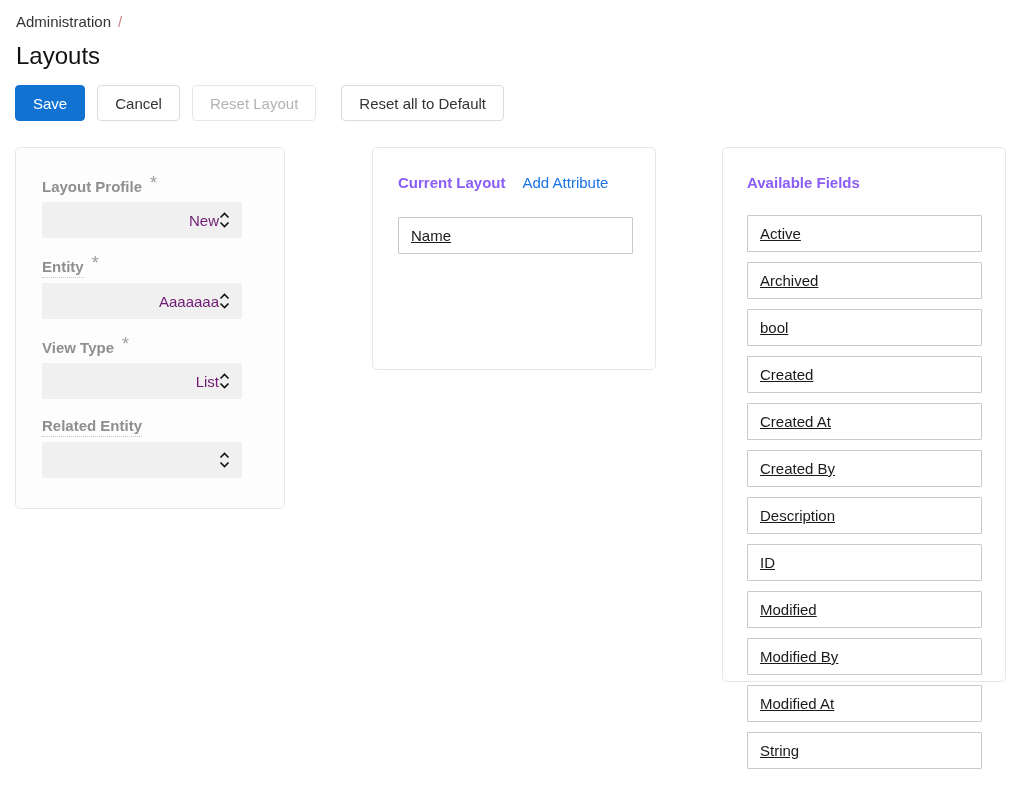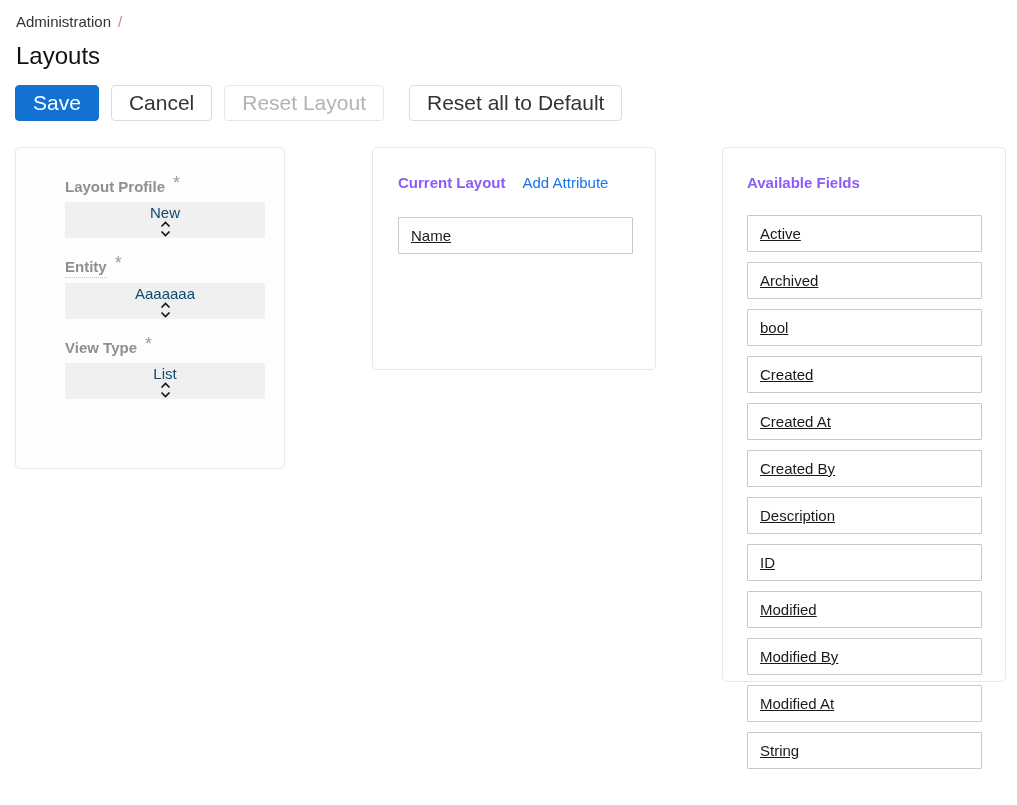--- a/index.html
+++ b/index.html
@@ -21,61 +21,60 @@
     position: absolute; left: 16px; top: 42px;
     font-size: 24px; font-weight: 400; color: #111;
   }
   
   .toolbar {
     position: absolute; left: 15px; top: 85px;
     display: flex; align-items: center;
   }
   .btn {
     height: 36px; padding: 0 17px;
-    font-size: 21px; font-family: "Liberation Sans", sans-serif;
+    font-size: 15px; font-family: "Liberation Sans", sans-serif;
     border-radius: 4px; border: 1px solid #dcdcdc;
     background: #fff; color: #333;
     cursor: pointer; display: inline-flex; align-items: center;
   }
   .btn-primary {
     background: #1272d2; border-color: #1272d2; color: #fff;
   }
   .btn-disabled {
     color: #b3b3b3; border-color: #e7e7e7; cursor: default;
   }
   .toolbar .btn { margin-right: 12px; }
   .toolbar .btn.gap-before { margin-left: 13px; }
   
   .panel {
     position: absolute;
     background: #fff;
     border: 1px solid #e8e8e8;
     border-radius: 5px;
   }
-  .panel-form   { left: 15px;  top: 147px; width: 270px; height: 322px; padding: 28px 49px; background:#fdfdfd; }
+  .panel-form   { left: 15px;  top: 147px; width: 270px; height: 362px; padding: 28px 26px; background:#fdfdfd; }
   .panel-layout { left: 372px; top: 147px; width: 284px; height: 223px; padding: 26px 25px; }
   .panel-fields { left: 722px; top: 147px; width: 284px; height: 535px; padding: 26px 24px; }
   
   .form-group { margin-bottom: 18px; }
   .form-label {
     font-size: 15px; font-weight: bold; color: #8f8f8f;
     display: inline-block; margin-bottom: 7px;
   }
   .form-label.has-tooltip { border-bottom: 1px dotted #c4c4c4; padding-bottom: 2px; margin-bottom: 5px; }
   .required-marker {
     color: #9e9e9e; font-size: 18px; font-weight: 400;
     margin-left: 8px; position: relative; top: -3px;
   }
   .select {
     width: 200px; height: 36px;
     background: #f0f0f0; border: none; border-radius: 2px;
-    display: flex; align-items: center; justify-content: center;
-    padding: 0 12px; font-size: 15px; color: #0c4a6e;
+    display: flex; align-items: center; justify-content: flex-end;
+    padding: 0 12px; font-size: 15px; color: #701a75;
     cursor: pointer;
-    flex-direction: column;
   }
   .chevrons { display: flex; flex-direction: column; align-items: center; line-height: 0; }
   .chevrons svg { display: block; }
   
   .panel-header-row { display: flex; align-items: baseline; margin-bottom: 26px; }
   .panel-title { font-size: 15px; font-weight: bold; color: #8b5cf6; }
   .link {
     font-size: 15px; color: #1a73e8; margin-left: 17px;
     cursor: pointer; text-decoration: none;
   }
@@ -146,20 +145,34 @@
         <svg width="11" height="7" viewBox="0 0 11 7">
             <polyline points="1.5,5.5 5.5,1.5 9.5,5.5" fill="none" stroke="#111" stroke-width="1.6"></polyline>
           </svg>
         <svg width="11" height="7" viewBox="0 0 11 7" style="margin-top:2px">
             <polyline points="1.5,1.5 5.5,5.5 9.5,1.5" fill="none" stroke="#111" stroke-width="1.6"></polyline>
           </svg>
       </span>
     </div>
   </div>
 
+  <div class="form-group">
+    <span class="form-label has-tooltip">Related Entity</span>
+    <div class="select">
+      <span></span>
+      <span class="chevrons">
+        <svg width="11" height="7" viewBox="0 0 11 7">
+            <polyline points="1.5,5.5 5.5,1.5 9.5,5.5" fill="none" stroke="#111" stroke-width="1.6"></polyline>
+          </svg>
+        <svg width="11" height="7" viewBox="0 0 11 7" style="margin-top:2px">
+            <polyline points="1.5,1.5 5.5,5.5 9.5,1.5" fill="none" stroke="#111" stroke-width="1.6"></polyline>
+          </svg>
+      </span>
+    </div>
+  </div>
 
 </div>
 
 <div class="panel panel-layout">
   <div class="panel-header-row">
     <span class="panel-title">Current Layout</span>
     <a class="link">Add Attribute</a>
   </div>
   <div class="field-box">Name</div>
 </div>

